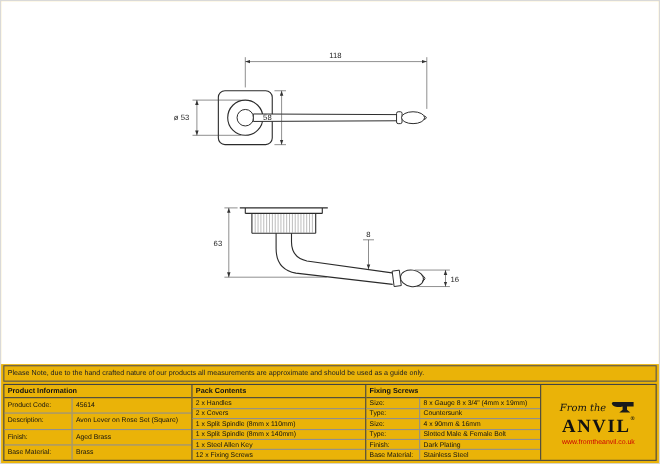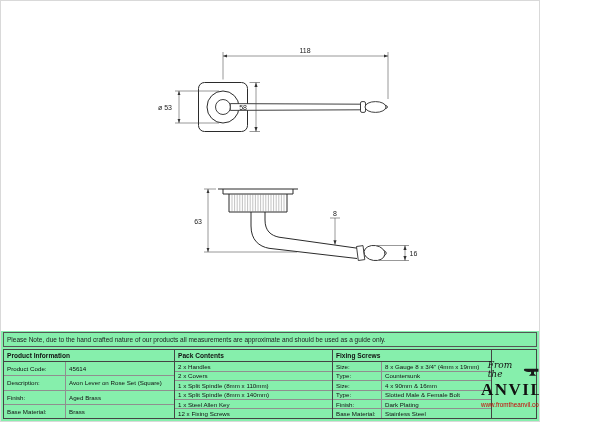--- a/index.html
+++ b/index.html
@@ -1,17 +1,17 @@
 <!DOCTYPE html>
 <html><head>
 <meta charset="utf-8">
 <style>
   html,body{margin:0;padding:0}
   body{width:600px;height:422px;background:#fff;font-family:"Liberation Sans",sans-serif;color:#111}
-  .page{position:relative;width:540px;height:422px;background:#86efac;border:1px solid #d9d9d9;box-sizing:border-box;display:flex;flex-direction:column;overflow:hidden}
+  .page{position:relative;width:600px;height:422px;background:#eab308;border:1px solid #d9d9d9;box-sizing:border-box;display:flex;flex-direction:column;overflow:hidden}
   .drawing-area{height:330px;flex:0 0 auto;background:#fff}
   .note-box{margin:1px 2px 0;border:1px solid #555;font-size:6.5px;line-height:1.55;padding:1.5px 3px;color:#222;flex:0 0 auto;white-space:nowrap;overflow:hidden}
   .info-table{margin:2px;border:1px solid #444;display:flex;flex:1;font-size:6.2px;min-height:0}
   .col{display:flex;flex-direction:column;min-width:0}
   .col+.col{border-left:1px solid #444}
   .col-header{font-weight:bold;font-size:6.6px;padding:2px 3px;border-bottom:1px solid #444;flex:0 0 auto;white-space:nowrap}
   .col-product{width:170px}
   .col-pack{width:157px}
   .col-fixing{width:158px}
   .col-logo{flex:1;justify-content:center}

